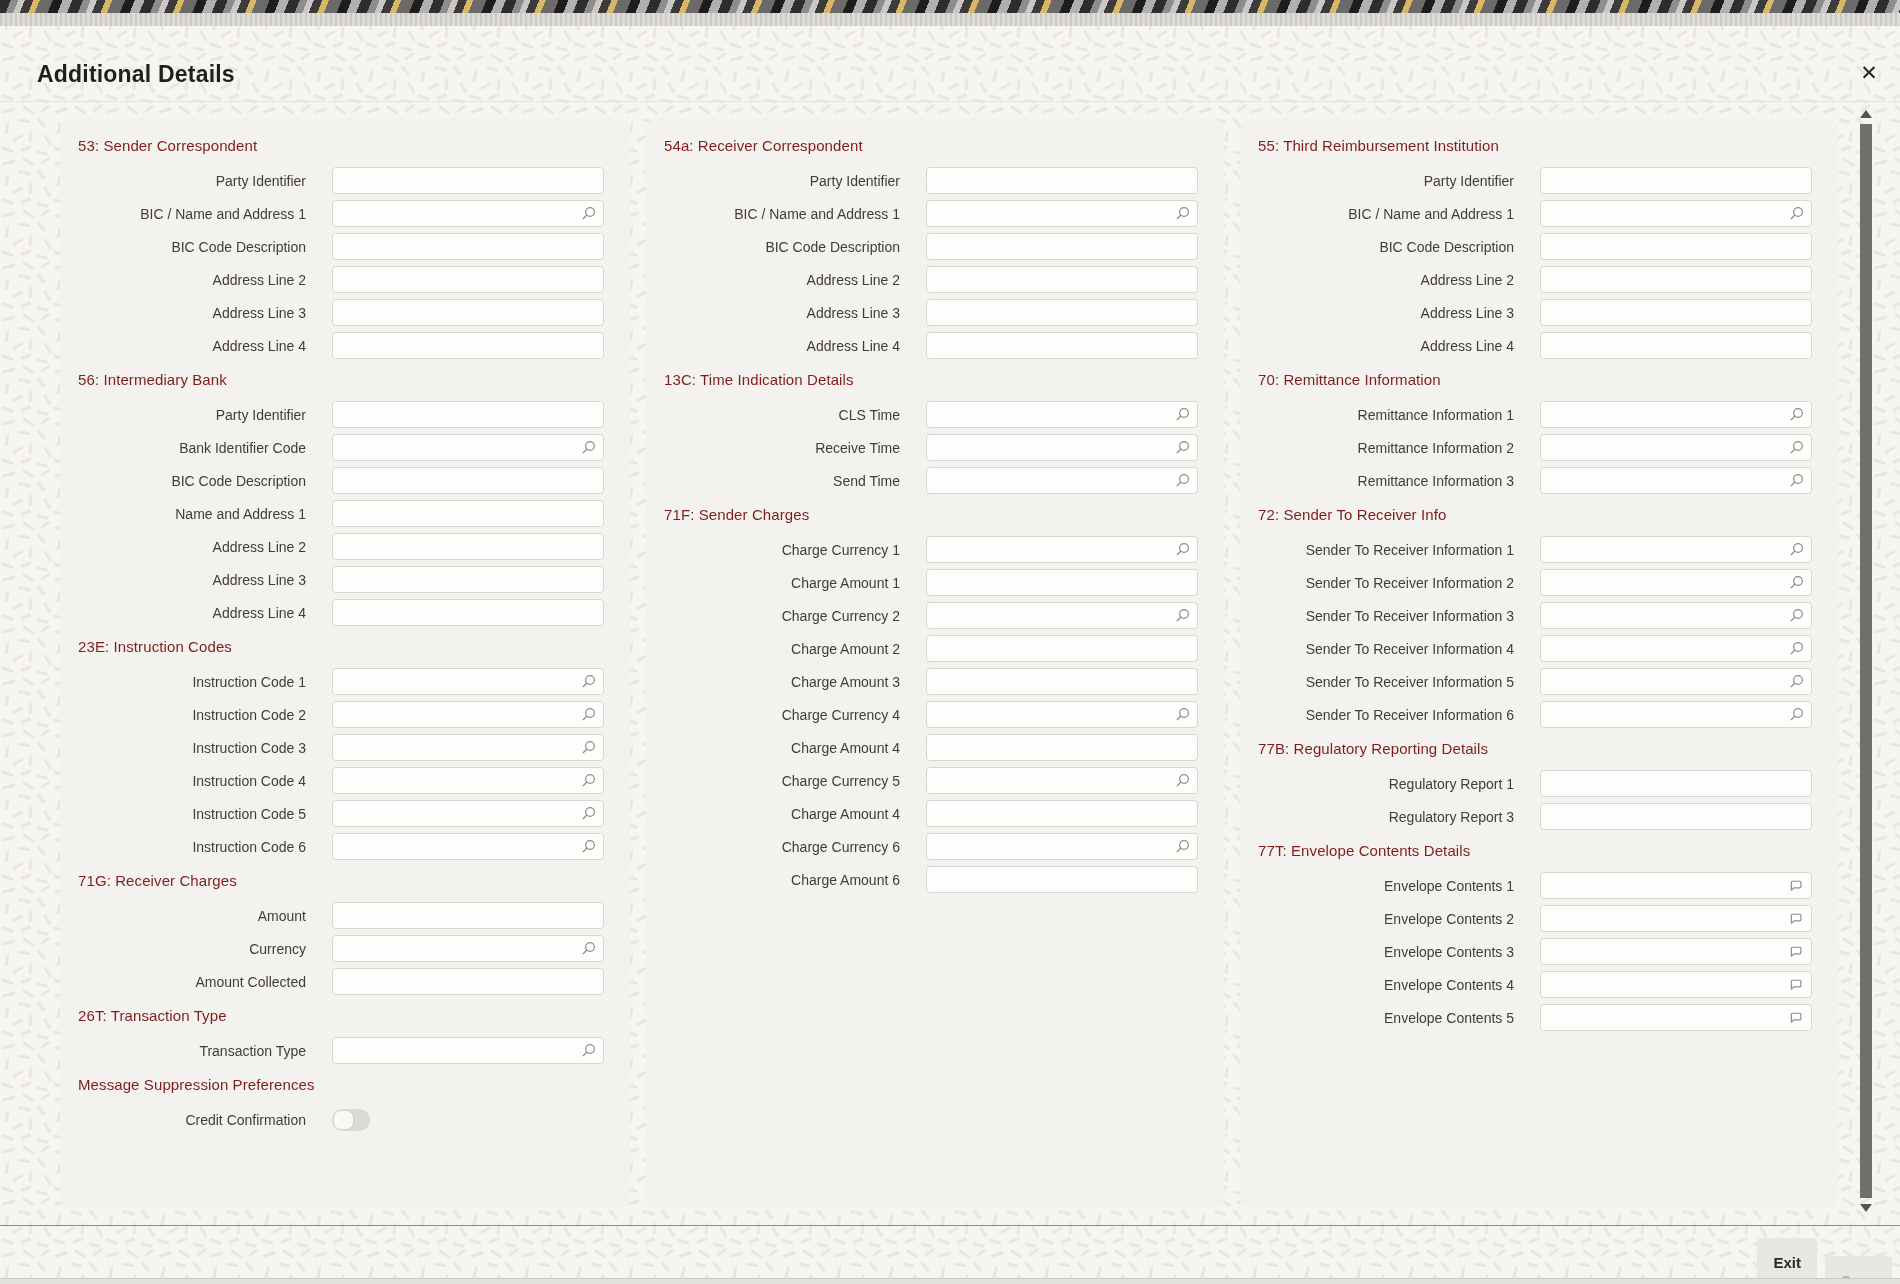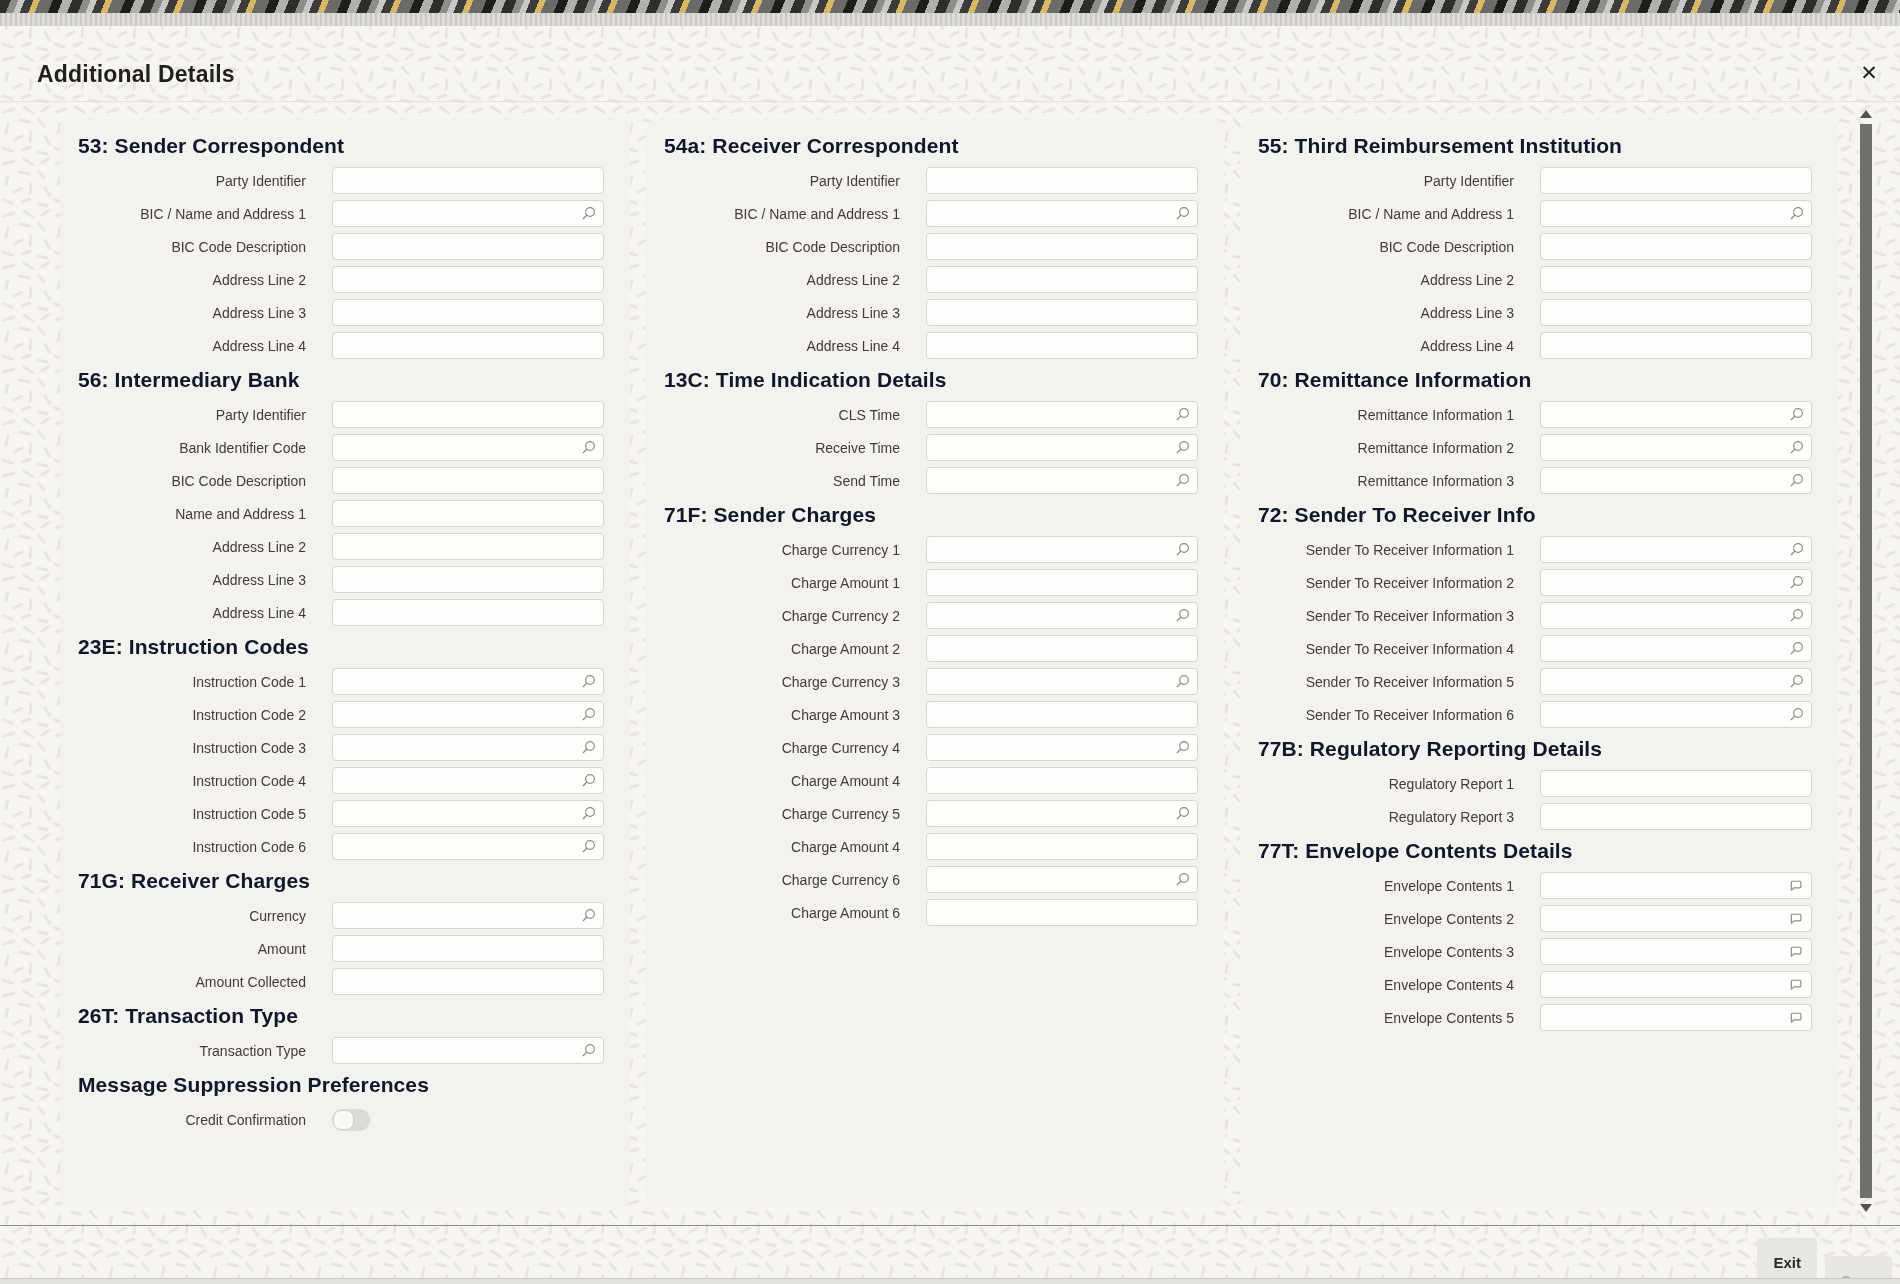--- a/index.html
+++ b/index.html
@@ -35,21 +35,21 @@
   .hdr-divider{position:absolute;left:0;right:0;top:101px;height:1px;background:#e4e2de;}
   .panels{position:absolute;left:60px;top:119px;display:flex;gap:16px;z-index:3;}
   .panel{
     box-sizing:border-box;height:1089px;border-radius:10px;background:#f4f2ef;
     padding:12px 26px 0 18px;
   }
   .panel.col0{width:570px;}
   .panel.col1{width:578px;}
   .panel.col2{width:598px;}
   .section-title{
-    font-size:21px;line-height:29px;font-weight:700;color:#0f172a;
+    font-size:15px;line-height:29px;font-weight:400;color:#7f1d1d;
     margin:5px 0 7px 0;letter-spacing:.1px;
   }
   .section-title.first{margin-top:0;}
   .frow{
     display:grid;grid-template-columns:1fr 272px;column-gap:26px;
     align-items:center;height:27px;margin-bottom:6px;
   }
   .flabel{
     text-align:right;font-size:14px;color:#403d38;line-height:16px;
     white-space:nowrap;overflow:hidden;
@@ -287,33 +287,33 @@
           <div class="ffield">
             <input type="text" value="" style="">
             <span class="ficon"><svg viewBox="0 0 18 18" width="17" height="17">
                 <circle cx="10.6" cy="6.8" r="4.6" fill="none" stroke="#8f8c88" stroke-width="1.3"></circle>
                 <line x1="7.1" y1="10.3" x2="3.4" y2="14" stroke="#8f8c88" stroke-width="1.3" stroke-linecap="round"></line>
               </svg></span>
           </div>
         </div>
         <div class="section-title">71G: Receiver Charges</div>
         <div class="frow">
+          <div class="flabel">Amount</div>
+          <div class="ffield">
+            <input type="text" value="" style="">
+          </div>
+        </div>
+        <div class="frow">
           <div class="flabel">Currency</div>
           <div class="ffield">
             <input type="text" value="" style="">
             <span class="ficon"><svg viewBox="0 0 18 18" width="17" height="17">
                 <circle cx="10.6" cy="6.8" r="4.6" fill="none" stroke="#8f8c88" stroke-width="1.3"></circle>
                 <line x1="7.1" y1="10.3" x2="3.4" y2="14" stroke="#8f8c88" stroke-width="1.3" stroke-linecap="round"></line>
               </svg></span>
-          </div>
-        </div>
-        <div class="frow">
-          <div class="flabel">Amount</div>
-          <div class="ffield">
-            <input type="text" value="" style="">
           </div>
         </div>
         <div class="frow">
           <div class="flabel">Amount Collected</div>
           <div class="ffield">
             <input type="text" value="" style="">
           </div>
         </div>
         <div class="section-title">26T: Transaction Type</div>
         <div class="frow">
@@ -433,30 +433,20 @@
             <span class="ficon"><svg viewBox="0 0 18 18" width="17" height="17">
                 <circle cx="10.6" cy="6.8" r="4.6" fill="none" stroke="#8f8c88" stroke-width="1.3"></circle>
                 <line x1="7.1" y1="10.3" x2="3.4" y2="14" stroke="#8f8c88" stroke-width="1.3" stroke-linecap="round"></line>
               </svg></span>
           </div>
         </div>
         <div class="frow">
           <div class="flabel">Charge Amount 2</div>
           <div class="ffield">
             <input type="text" value="" style="">
-          </div>
-        </div>
-        <div class="frow">
-          <div class="flabel">Charge Currency 3</div>
-          <div class="ffield">
-            <input type="text" value="" style="">
-            <span class="ficon"><svg viewBox="0 0 18 18" width="17" height="17">
-                <circle cx="10.6" cy="6.8" r="4.6" fill="none" stroke="#8f8c88" stroke-width="1.3"></circle>
-                <line x1="7.1" y1="10.3" x2="3.4" y2="14" stroke="#8f8c88" stroke-width="1.3" stroke-linecap="round"></line>
-              </svg></span>
           </div>
         </div>
         <div class="frow">
           <div class="flabel">Charge Amount 3</div>
           <div class="ffield">
             <input type="text" value="" style="">
           </div>
         </div>
         <div class="frow">
           <div class="flabel">Charge Currency 4</div>

